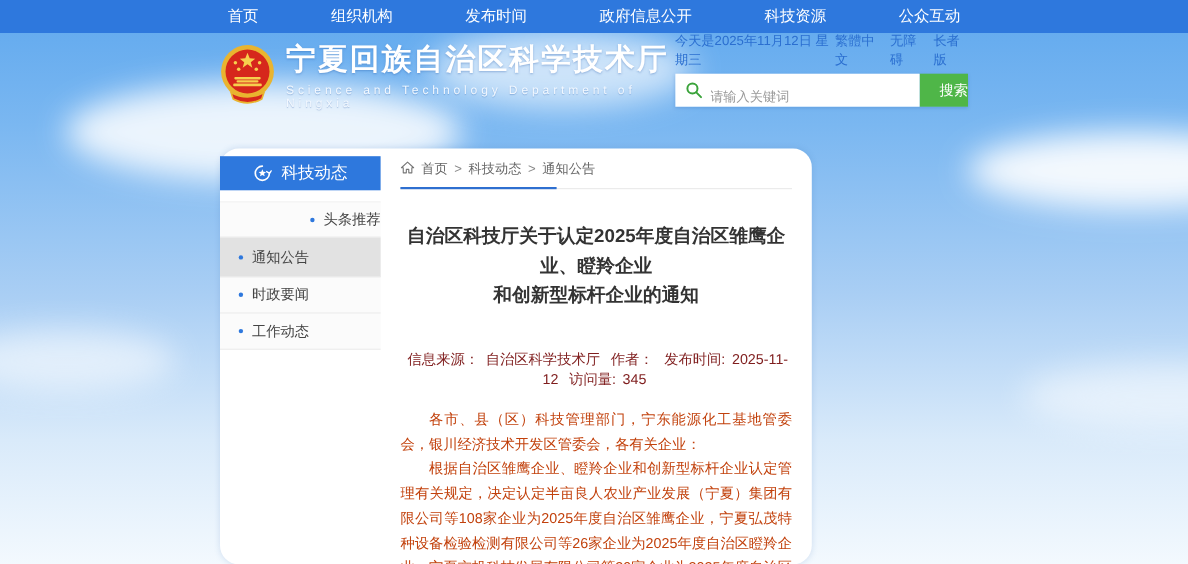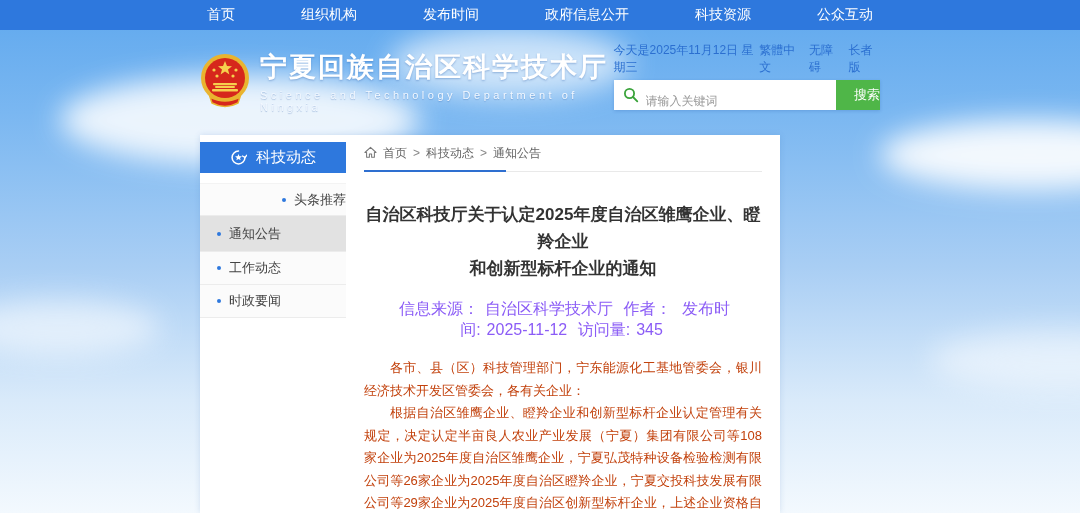--- a/index.html
+++ b/index.html
@@ -21,21 +21,21 @@
   .topnav {
     position: absolute; top: 0; left: 0; right: 0; height: 30px;
     background: #2e78dd; display: flex; justify-content: center; align-items: center;
     z-index: 5;
   }
   .topnav-inner { display: flex; gap: 66px; }
   .nav-item { color: #fff; font-size: 14px; cursor: pointer; white-space: nowrap; }
 
   
   .header-row {
-    position: absolute; top: 49px; left: 200px; width: 680px;
+    position: absolute; top: 36px; left: 200px; width: 680px;
     display: flex; justify-content: flex-end; z-index: 4;
   }
   .brand { display: flex; align-items: flex-start; }
   .emblem { width: 50px; height: 56px; margin-top: 4px; flex: 0 0 auto; }
   .brand-text { margin-left: 10px; }
   .site-title {
     color: #fff; font-size: 27px; font-weight: bold; letter-spacing: 2px;
     text-shadow: 0 1px 2px rgba(30,80,160,.35); line-height: 36px;
   }
   .site-subtitle {
@@ -58,23 +58,24 @@
   }
   .search-box input::placeholder { color: #999; }
   .search-icon { position: absolute; left: 9px; top: 7px; width: 16px; height: 16px; }
   .search-btn {
     width: 44px; background: #4fb648; color: #fff; border: none; font-size: 13px;
     cursor: pointer; font-family: "Liberation Sans", "DejaVu Sans", sans-serif; padding-left: 18px;
   }
 
   
   .content {
-    position: absolute; top: 135px; left: 200px; width: 580px; bottom: 0;
+    position: absolute; top: 135px; left: 200px; width: 538px; bottom: 0;
     background: #fff; display: flex; z-index: 3;
     box-shadow: 0 0 6px rgba(60,110,180,.18);
+    border-radius: 17px;
   }
   .sidebar { width: 146px; padding-top: 7px; flex: 0 0 auto; }
   .sidebar-header {
     height: 31px; background: #2e78dd; color: #fff; display: flex;
     align-items: center; justify-content: center; gap: 9px; font-size: 15px;
   }
   .sidebar-header svg { width: 17px; height: 17px; }
   .menu { background: #fbfbfb; }
   .menu-item {
     height: 33px; display: flex; align-items: center; padding-left: 17px;
@@ -93,21 +94,21 @@
     content: ""; position: absolute; left: 0; bottom: -1px; width: 142px; height: 2px; background: #2e6fd0;
   }
   .home-icon { width: 13px; height: 13px; margin-top: -1px; }
   .crumb { cursor: pointer; }
   .crumb-sep { color: #888; }
 
   .article-title {
     margin-top: 29px; text-align: center; font-size: 17px; font-weight: bold;
     color: #333; line-height: 27px;
   }
-  .meta { text-align: center; margin-top: 17px; font-size: 16px; color: #8b5cf6; }
+  .meta { text-align: center; margin-top: 36px; font-size: 13px; color: #7f1d1d; }
   .meta span { margin: 0 3px; }
   .body-text { margin-top: 16px; font-size: 13px; color: #c2410c; line-height: 22.5px; text-align: justify; }
   .body-text p { text-indent: 2em; }
   .attachments { display: flex; margin-top: 36px; padding-left: 18px; font-size: 13px; color: #333; line-height: 23px; }
   .attachment-item { cursor: pointer; }
 </style>
 </head>
 <body>
 
 <div class="cloud c1"></div>
@@ -185,25 +186,25 @@
       <div class="menu-item">
         <span class="dot"></span>
         <span>头条推荐</span>
       </div>
       <div class="menu-item active">
         <span class="dot"></span>
         <span>通知公告</span>
       </div>
       <div class="menu-item">
         <span class="dot"></span>
+        <span>时政要闻</span>
+      </div>
+      <div class="menu-item">
+        <span class="dot"></span>
         <span>工作动态</span>
-      </div>
-      <div class="menu-item">
-        <span class="dot"></span>
-        <span>时政要闻</span>
       </div>
     </div>
   </div>
 
   <div class="main">
     <div class="breadcrumb">
       <svg class="home-icon" viewBox="0 0 14 14">
         <path d="M7 1.5 L13 7 h-1.8 v5 h-3 V8.6 h-2.4 V12 h-3 V7 H1z" fill="none" stroke="#777" stroke-width="1.1" stroke-linejoin="round"></path>
       </svg>
       <span class="crumb">首页</span>

